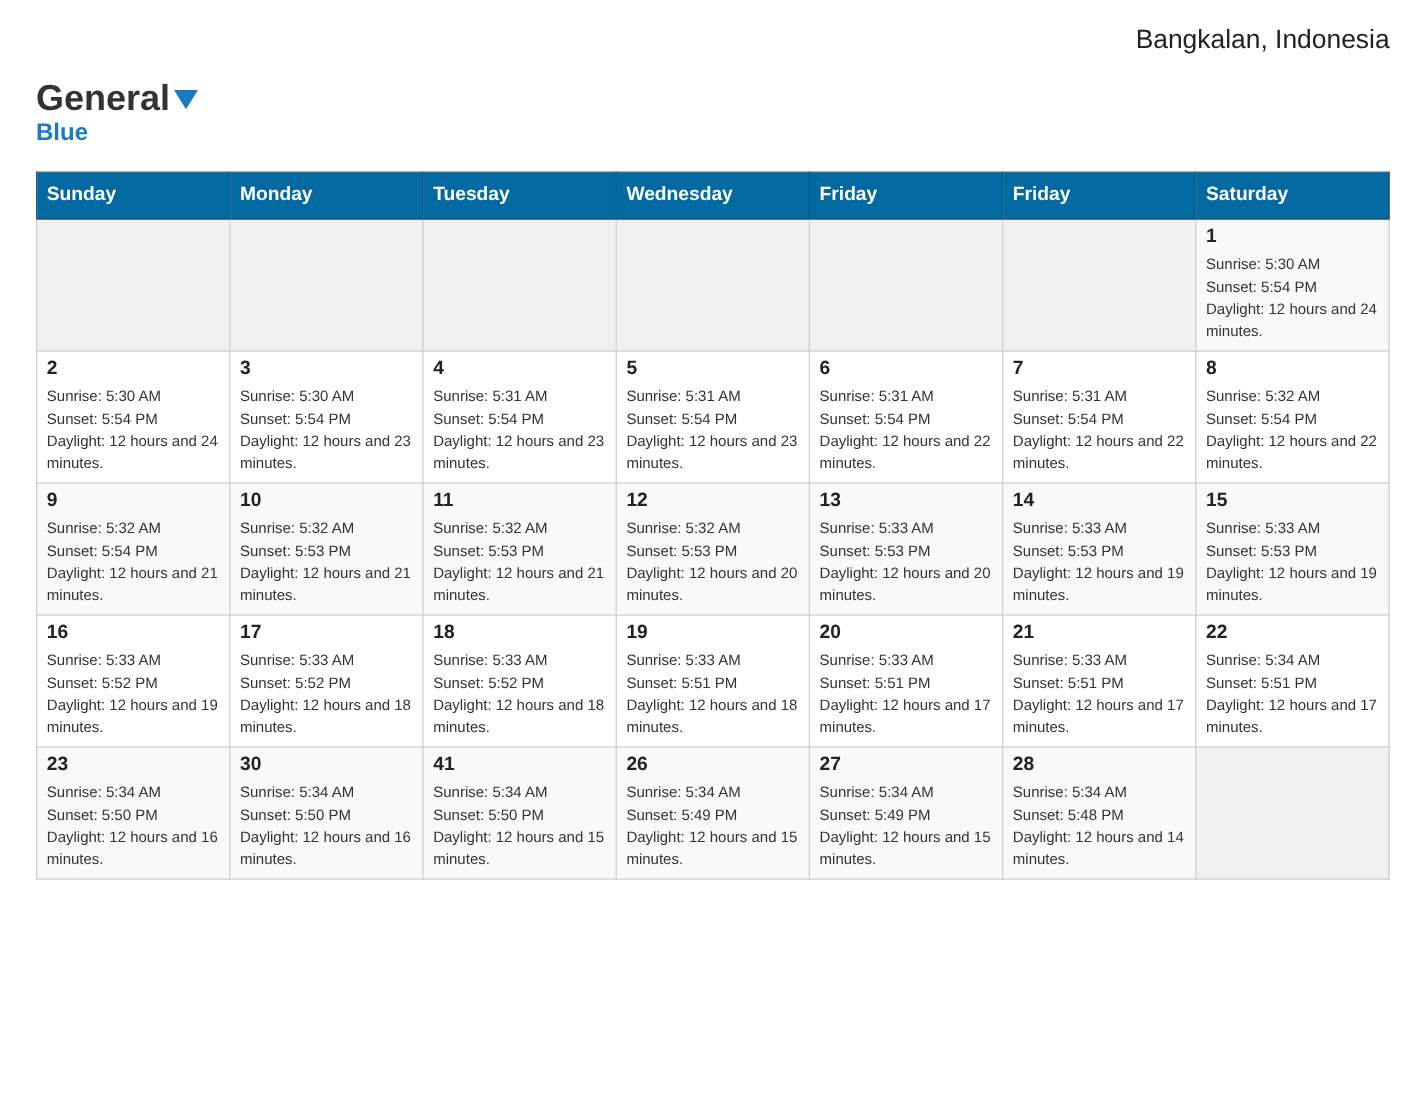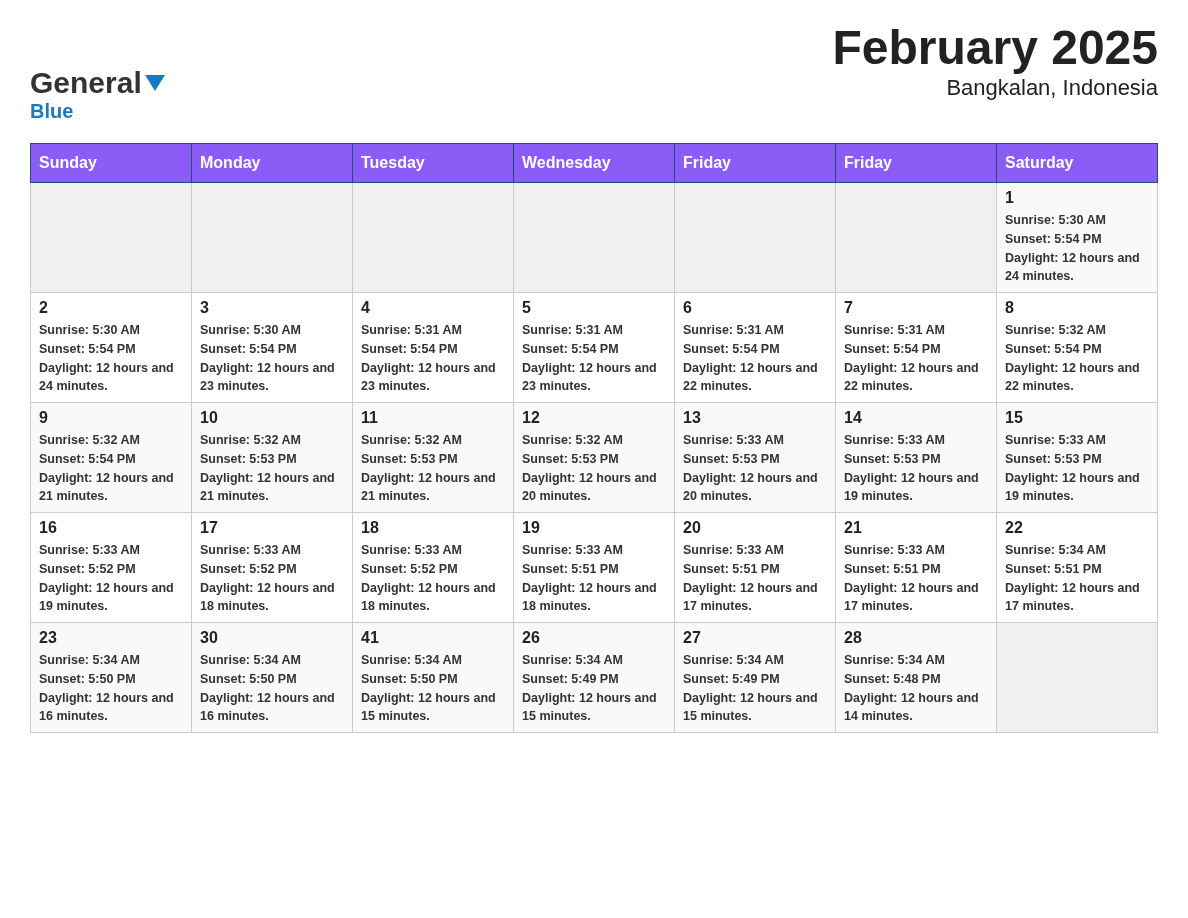--- a/index.html
+++ b/index.html
@@ -42,21 +42,21 @@
     .title-block h2 {
       font-size: 22px;
       font-weight: normal;
       color: #222;
     }
     .calendar {
       width: 100%;
       border-collapse: collapse;
     }
     .calendar thead tr th {
-      background-color: #8b5cf6;
+      background-color: #0369a1;
       color: #fff;
       font-size: 16px;
       font-weight: bold;
       padding: 10px 8px;
       text-align: left;
       border: 1px solid #1d4f7c;
     }
     .calendar tbody tr td {
       border: 1px solid #ccc;
       vertical-align: top;
@@ -70,21 +70,20 @@
       font-size: 16px;
       font-weight: bold;
       color: #222;
       display: block;
       margin-bottom: 4px;
     }
     .calendar tbody tr td .day-info {
       font-size: 12.5px;
       color: #333;
       line-height: 1.5;
-      font-weight: bold;
     }
     .calendar tbody tr.week-row td {
       height: 110px;
     }
     
     .calendar tbody tr:nth-child(odd) td {
       background-color: #f9f9f9;
     }
     .calendar tbody tr:nth-child(even) td {
       background-color: #fff;
@@ -104,21 +103,20 @@
         <svg width="20" height="16" viewBox="0 0 20 16">
           <polygon points="0,0 20,0 10,16" fill="#1a7abf"></polygon>
         </svg>
       </span>
     </div>
     <div>
       <span class="logo-blue-line">Blue</span>
     </div>
   </div>
   <div class="title-block">
-    <h1>February 2025</h1>
     <h2>Bangkalan, Indonesia</h2>
   </div>
 </div>
 
 <table class="calendar">
   <thead>
     <tr>
       <th>Sunday</th>
       <th>Monday</th>
       <th>Tuesday</th>

